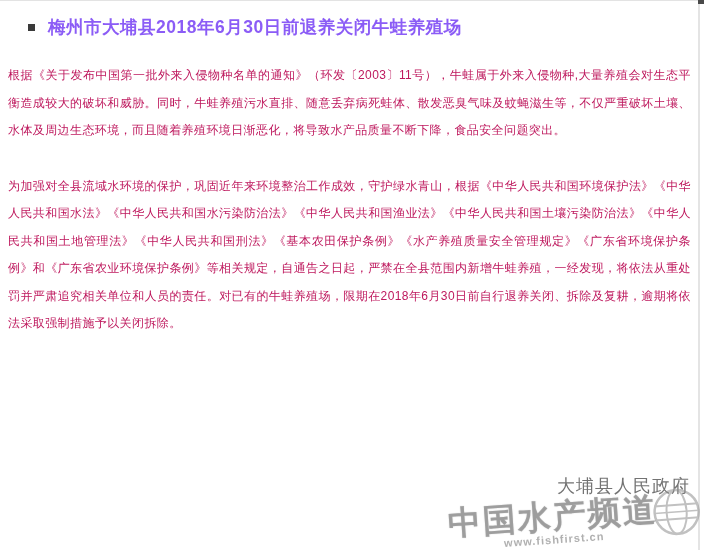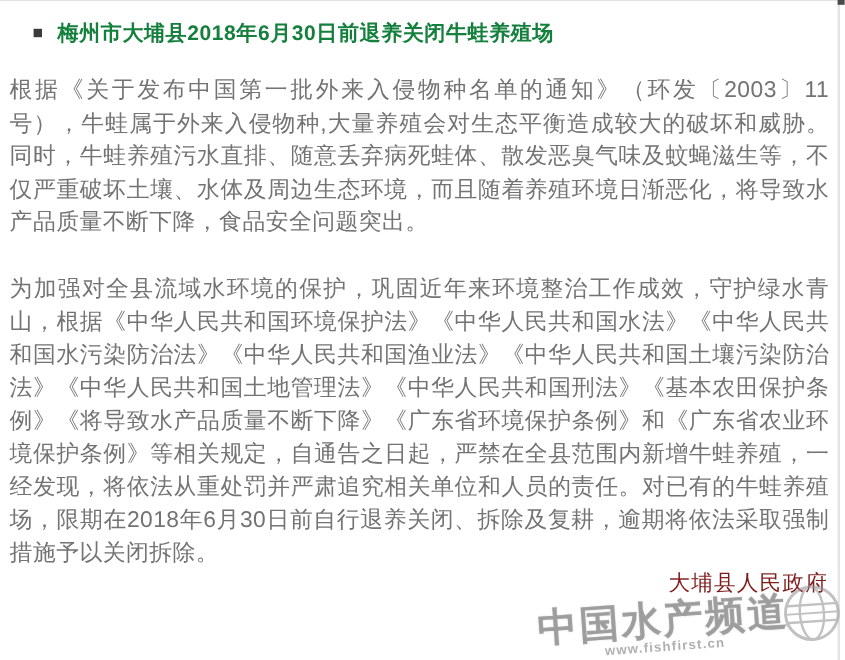--- a/index.html
+++ b/index.html
@@ -37,40 +37,40 @@
     width: 7px; height: 7px;
     background: #3a3a3a;
     margin-top: 7px;
     flex: 0 0 auto;
   }
   .title-text {
     margin: 0 0 0 13px;
     font-size: 17.5px;
     font-weight: bold;
     line-height: 21px;
-    color: #15803d;
+    color: #8b5cf6;
     letter-spacing: 0.5px;
   }
   .content {
     position: absolute; top: 62px; left: 8px; right: 13px;
   }
   .content p {
     margin: 0 0 28px 0;
-    font-size: 19px;
+    font-size: 12px;
     line-height: 27.5px;
-    color: #737373;
+    color: #be185d;
     text-align: justify;
     letter-spacing: 0.4px;
   }
   .signature {
     position: absolute; top: 472px; right: 14px;
     text-align: right;
     font-size: 18px;
     line-height: 28.5px;
-    color: #7f1d1d;
+    color: #737373;
     letter-spacing: 1px;
   }
   .watermark {
     position: absolute; right: 2px; bottom: 2px;
     display: flex; align-items: center;
     transform: rotate(-4deg);
     transform-origin: center;
     pointer-events: none;
   }
   .wm-textcol { text-align: center; }
@@ -105,21 +105,21 @@
   <div class="scroll-line"></div>
   <div class="scroll-corner"></div>
 
   <div class="title-row">
     <span class="bullet"></span>
     <h1 class="title-text">梅州市大埔县2018年6月30日前退养关闭牛蛙养殖场</h1>
   </div>
 
   <div class="content">
     <p>根据《关于发布中国第一批外来入侵物种名单的通知》（环发〔2003〕11号），牛蛙属于外来入侵物种,大量养殖会对生态平衡造成较大的破坏和威胁。同时，牛蛙养殖污水直排、随意丢弃病死蛙体、散发恶臭气味及蚊蝇滋生等，不仅严重破坏土壤、水体及周边生态环境，而且随着养殖环境日渐恶化，将导致水产品质量不断下降，食品安全问题突出。</p>
-    <p>为加强对全县流域水环境的保护，巩固近年来环境整治工作成效，守护绿水青山，根据《中华人民共和国环境保护法》《中华人民共和国水法》《中华人民共和国水污染防治法》《中华人民共和国渔业法》《中华人民共和国土壤污染防治法》《中华人民共和国土地管理法》《中华人民共和国刑法》《基本农田保护条例》《将导致水产品质量不断下降》《广东省环境保护条例》和《广东省农业环境保护条例》等相关规定，自通告之日起，严禁在全县范围内新增牛蛙养殖，一经发现，将依法从重处罚并严肃追究相关单位和人员的责任。对已有的牛蛙养殖场，限期在2018年6月30日前自行退养关闭、拆除及复耕，逾期将依法采取强制措施予以关闭拆除。</p>
+    <p>为加强对全县流域水环境的保护，巩固近年来环境整治工作成效，守护绿水青山，根据《中华人民共和国环境保护法》《中华人民共和国水法》《中华人民共和国水污染防治法》《中华人民共和国渔业法》《中华人民共和国土壤污染防治法》《中华人民共和国土地管理法》《中华人民共和国刑法》《基本农田保护条例》《水产养殖质量安全管理规定》《广东省环境保护条例》和《广东省农业环境保护条例》等相关规定，自通告之日起，严禁在全县范围内新增牛蛙养殖，一经发现，将依法从重处罚并严肃追究相关单位和人员的责任。对已有的牛蛙养殖场，限期在2018年6月30日前自行退养关闭、拆除及复耕，逾期将依法采取强制措施予以关闭拆除。</p>
   </div>
 
   <div class="signature">
     <div>大埔县人民政府</div>
   </div>
 
   <div class="watermark">
     <div class="wm-textcol">
       <div class="wm-text">中国水产频道</div>
       <div class="wm-url">www.fishfirst.cn</div>

